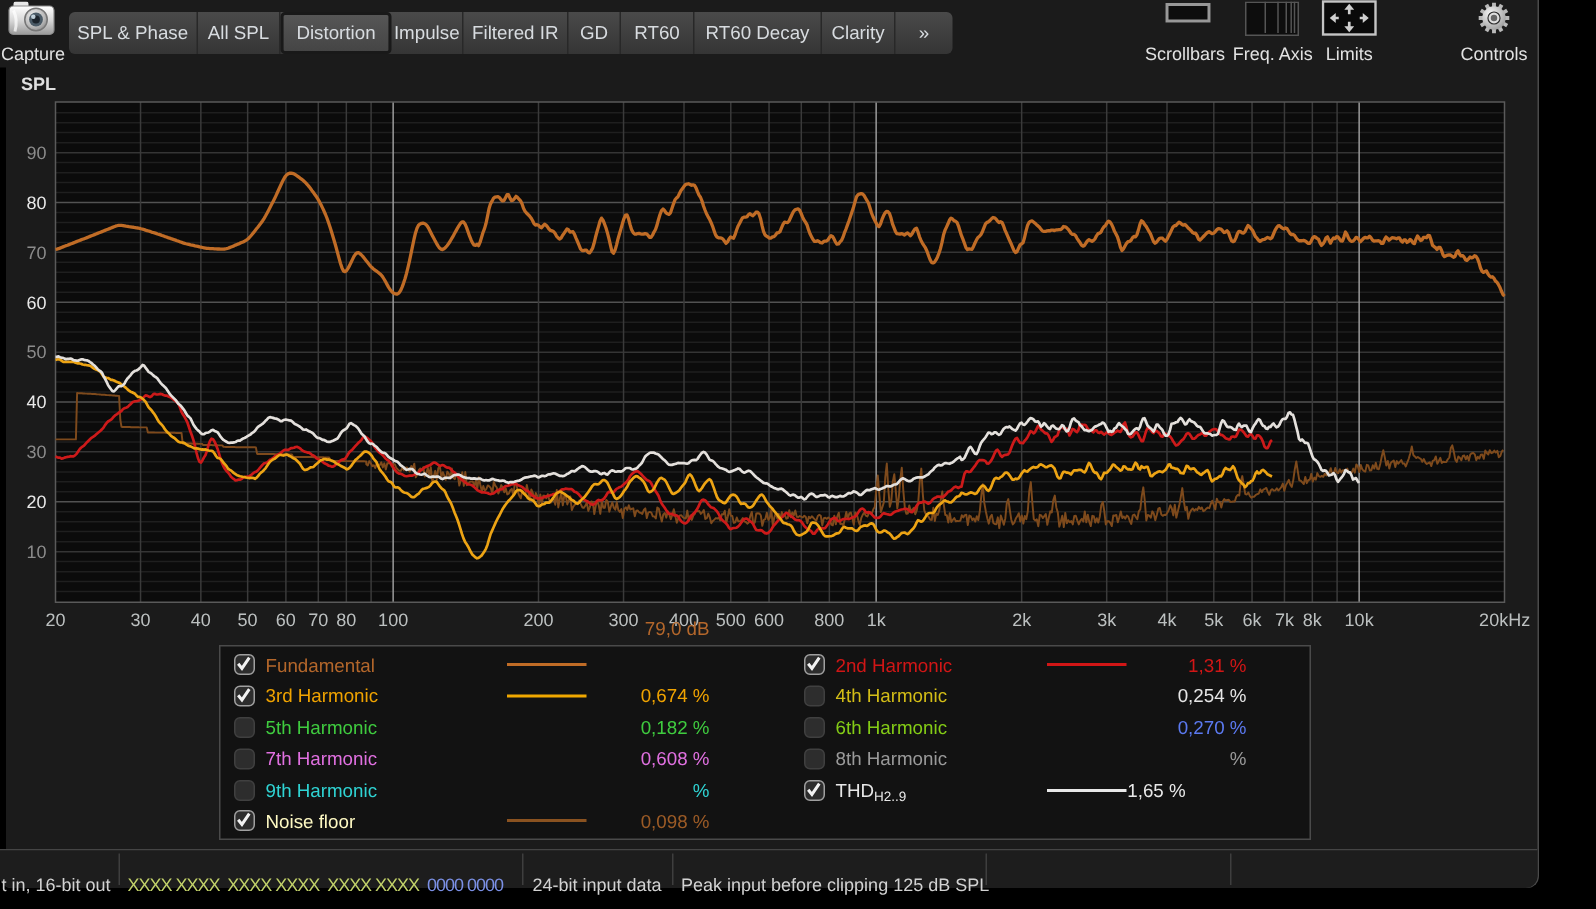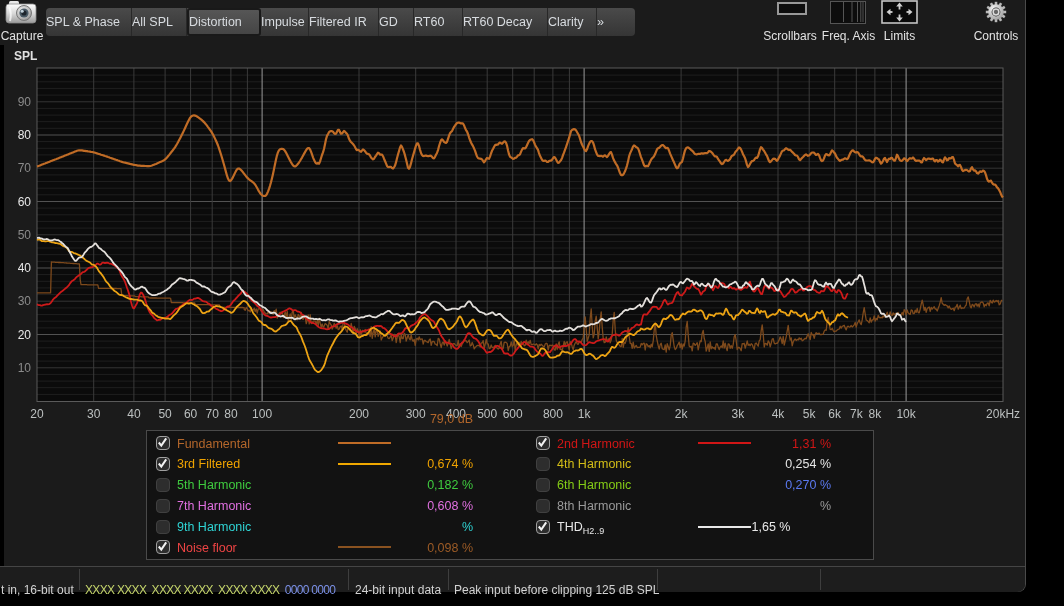--- a/index.html
+++ b/index.html
@@ -1,18 +1,18 @@
 <!DOCTYPE html>
 <html><head><meta charset="utf-8"><style>
 *{margin:0;padding:0}
 body{width:1064px;height:606px;background:#000;font-family:"Liberation Sans",sans-serif;position:relative;overflow:hidden}
 #win{position:absolute;left:0;top:0;width:1025px;height:591px;background:#1b1b1b;border-right:1px solid #4a4a4a;border-bottom:1px solid #4a4a4a;border-radius:0 0 8px 8px}
 #chart{position:absolute;left:0;top:0}
 #tabs{position:absolute;left:46px;top:8px;height:28px;display:flex;background:linear-gradient(#4a4a4a,#353535);border-radius:4px}
-.tab{height:28px;line-height:28px;font-size:12.5px;color:#d8dce0;border-right:1px solid #282828;box-sizing:border-box;flex:none}
+.tab{height:28px;line-height:28px;text-align:center;font-size:12.5px;color:#d8dce0;border-right:1px solid #282828;box-sizing:border-box;flex:none}
 .tab:last-child{border-right:none}
 .tab.sel{background:linear-gradient(#565656,#454545);border:2px solid #191919;border-radius:3px;line-height:24px}
 .tl{position:absolute;font-size:12px;color:#e2e2e2;text-align:center}
 #spl{position:absolute;left:14px;top:49px;font-size:12px;color:#e0e0e0;font-weight:bold}
 .cb{position:absolute;width:14px;height:14px;border-radius:4px;background:#2d2d2d;box-sizing:border-box}
 .lt{position:absolute;font-size:12.5px;height:16px;line-height:16px}
 #status{position:absolute;left:0;top:566px;width:1025px;height:25px;border-top:1px solid #454545;background:#1d1d1d;border-radius:0 0 8px 8px}
 .st{position:absolute;top:16px;font-size:12px;color:#d2d2d2;white-space:pre}
 #blackstrip{position:absolute;left:0;top:45px;width:4px;height:521px;background:#000}
 </style></head>
@@ -169,38 +169,38 @@
       </svg>
     </div>
     <div class="lt" style="left:177px;top:436px;color:#b4672b">Fundamental</div>
     <div style="position:absolute;left:338px;top:442px;width:53px;height:2px;background:#c06c26"></div>
     <div class="lt" style="left:353px;top:411px;width:120px;text-align:right;color:#b4672b">79,0 dB</div>
     <div class="cb" style="left:156px;top:457px;border:1.5px solid #a0a0a0;">
       <svg width="11" height="11" viewBox="0 0 11 11" style="position:absolute;left:0px;top:0px">
         <path d="M1.8 5.5 L4.3 8.6 L9.2 1.4" stroke="#f2f2f2" stroke-width="2" fill="none"></path>
       </svg>
     </div>
-    <div class="lt" style="left:177px;top:456px;color:#f0a300">3rd Filtered</div>
+    <div class="lt" style="left:177px;top:456px;color:#f0a300">3rd Harmonic</div>
     <div style="position:absolute;left:338px;top:463px;width:53px;height:2px;background:#f0a800"></div>
     <div class="lt" style="left:353px;top:456px;width:120px;text-align:right;color:#f0a300">0,674 %</div>
     <div class="cb" style="left:156px;top:478px;border:1px solid #404040;"></div>
     <div class="lt" style="left:177px;top:477px;color:#3fcb3f">5th Harmonic</div>
     <div class="lt" style="left:353px;top:477px;width:120px;text-align:right;color:#3fcb3f">0,182 %</div>
     <div class="cb" style="left:156px;top:499px;border:1px solid #404040;"></div>
     <div class="lt" style="left:177px;top:498px;color:#e070e0">7th Harmonic</div>
     <div class="lt" style="left:353px;top:498px;width:120px;text-align:right;color:#e070e0">0,608 %</div>
     <div class="cb" style="left:156px;top:520px;border:1px solid #404040;"></div>
     <div class="lt" style="left:177px;top:519px;color:#2fd3d3">9th Harmonic</div>
     <div class="lt" style="left:353px;top:519px;width:120px;text-align:right;color:#2fd3d3">%</div>
     <div class="cb" style="left:156px;top:540px;border:1.5px solid #a0a0a0;">
       <svg width="11" height="11" viewBox="0 0 11 11" style="position:absolute;left:0px;top:0px">
         <path d="M1.8 5.5 L4.3 8.6 L9.2 1.4" stroke="#f2f2f2" stroke-width="2" fill="none"></path>
       </svg>
     </div>
-    <div class="lt" style="left:177px;top:540px;color:#ef4444">Noise floor</div>
+    <div class="lt" style="left:177px;top:540px;color:#fef9c3">Noise floor</div>
     <div style="position:absolute;left:338px;top:546px;width:53px;height:2px;background:#8a5220"></div>
     <div class="lt" style="left:353px;top:540px;width:120px;text-align:right;color:#9c5b26">0,098 %</div>
     <div class="cb" style="left:536px;top:436px;border:1.5px solid #a0a0a0;">
       <svg width="11" height="11" viewBox="0 0 11 11" style="position:absolute;left:0px;top:0px">
         <path d="M1.8 5.5 L4.3 8.6 L9.2 1.4" stroke="#f2f2f2" stroke-width="2" fill="none"></path>
       </svg>
     </div>
     <div class="lt" style="left:557px;top:436px;color:#d11616">2nd Harmonic</div>
     <div style="position:absolute;left:698px;top:442px;width:53px;height:2px;background:#d11616"></div>
     <div class="lt" style="left:711px;top:436px;width:120px;text-align:right;color:#d11616">1,31 %</div>

